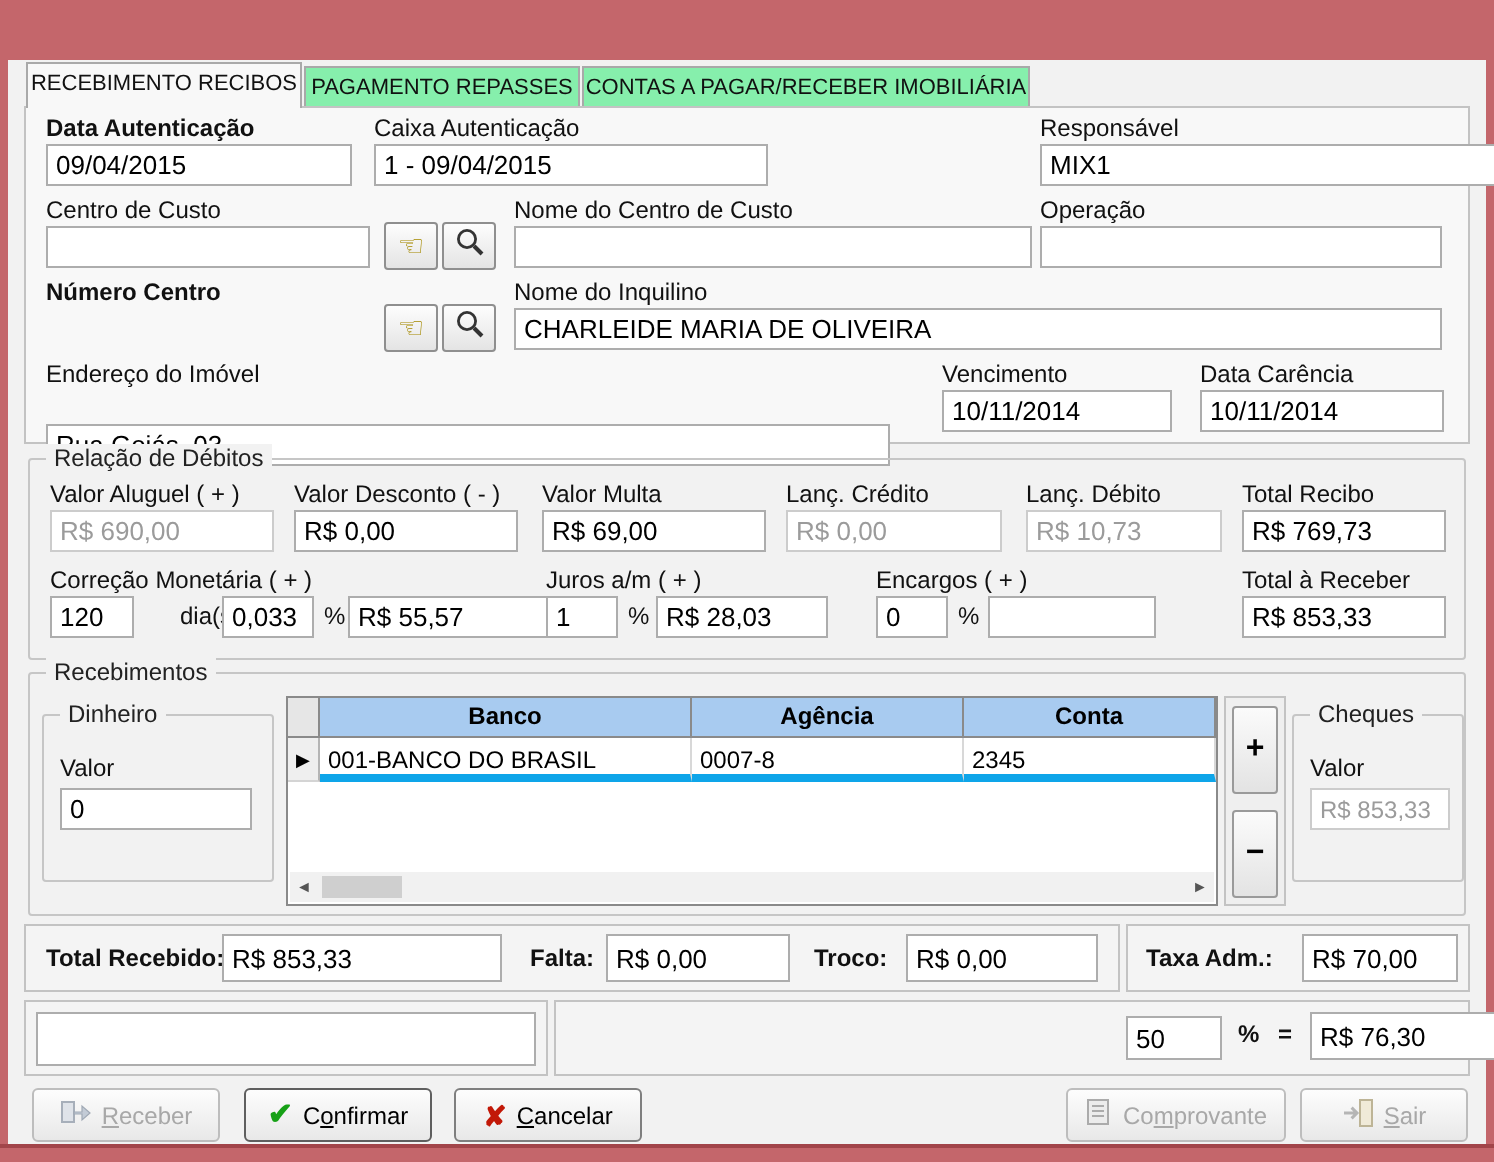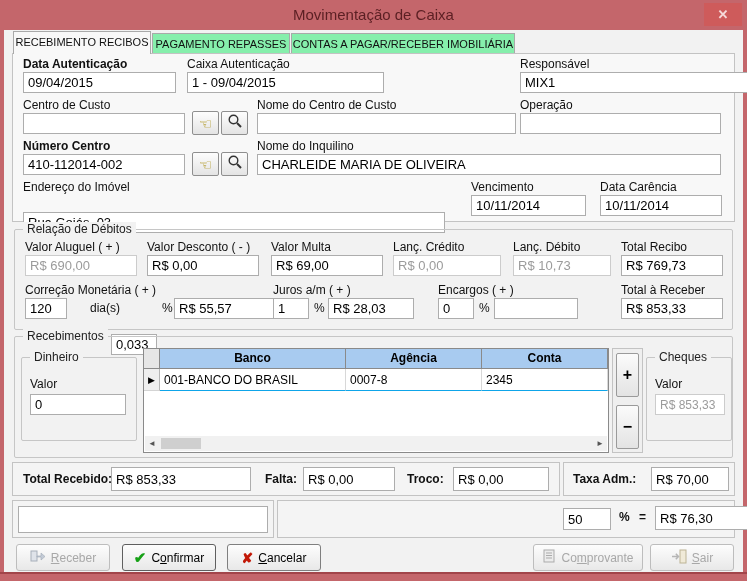--- a/index.html
+++ b/index.html
@@ -35,21 +35,21 @@
   .hand{font-size:15px;color:#a58a00;line-height:15px;}
 
   .grid{position:absolute;background:#fff;border:1px solid #8a8a8a;}
   .grid-header{display:flex;height:20px;}
   .gh-ind{width:16px;background:#e6e6e6;border-right:1px solid #8a8a8a;border-bottom:1px solid #8a8a8a;}
   .gh-cell{background:var(--grid_header);border-right:1px solid #8a8a8a;border-bottom:1px solid #8a8a8a;
     font-size:12px;font-weight:bold;text-align:center;line-height:19px;color:#000;}
   .grid-row{display:flex;height:22px;}
   .gr-ind{width:16px;background:#efefef;border-right:1px solid #b5b5b5;border-bottom:1px solid #d4d4d4;
     font-size:9px;display:flex;align-items:center;justify-content:center;color:#000;}
-  .gr-cell{font-size:12px;padding:4px 4px 0;border-right:1px solid #d8d8d8;border-bottom:1px solid #0ea5e9;
+  .gr-cell{font-size:12px;padding:4px 4px 0;border-right:1px solid #d8d8d8;border-bottom:4px solid #0ea5e9;
     white-space:nowrap;overflow:hidden;}
   .hscroll{position:absolute;left:1px;bottom:1px;height:15px;background:#f1f1f1;display:flex;align-items:center;}
   .sarrow{width:14px;text-align:center;font-size:8px;color:#555;}
   .sthumb{width:40px;height:11px;background:#cfcfcf;margin-left:2px;}
 
   .pm-strip{position:absolute;border:1px solid #c3c3c3;background:#efefef;}
   .pmbtn{position:absolute;width:23px;height:44px;border:1px solid #9a9a9a;border-radius:2px;
     background:linear-gradient(#fbfbfb,#e3e3e3);font-size:16px;font-weight:bold;text-align:center;line-height:42px;color:#000;}
 
   .btn{position:absolute;height:27px;border:1px solid #7f7f7f;border-radius:3px;
@@ -58,26 +58,20 @@
   .btn.dis{border-color:#bdbdbd;color:#a8a8a8;}
   .accel{text-decoration:underline;}
   .chk{color:var(--confirm_green);font-size:15px;font-weight:bold;line-height:15px;}
   .crx{color:var(--cancel_red);font-size:14px;font-weight:bold;line-height:14px;}
 </style>
 </head>
 <body>
 
 <div class="window">
 
-  <div class="titlebar">
-    <span class="title">Movimentação de Caixa</span>
-    <div class="close-btn">
-      <span>✕</span>
-    </div>
-  </div>
 
   <div class="content-bg"></div>
 
   <div class="tab active" style="left:13px;top:31px;width:138px;height:23px;">RECEBIMENTO RECIBOS</div>
   <div class="tab" style="left:152px;top:33px;width:138px;height:21px;">PAGAMENTO REPASSES</div>
   <div class="tab" style="left:291px;top:33px;width:224px;height:21px;">CONTAS A PAGAR/RECEBER IMOBILIÁRIA</div>
 
   <div class="panel" style="left:12px;top:53px;width:723px;height:169px;">
     <span class="lbl b" style="left:10px;top:4px;">Data Autenticação</span>
     <input class="inp" style="left: 10px; top: 18px; width: 153px;" value="09/04/2015">
@@ -96,21 +90,20 @@
             <circle cx="6.5" cy="6.5" r="4.3" fill="none" stroke="#333" stroke-width="1.4"></circle>
             <line x1="10" y1="10" x2="14" y2="14" stroke="#333" stroke-width="2"></line>
           </svg></span>
     </div>
     <span class="lbl" style="left:244px;top:45px;">Nome do Centro de Custo</span>
     <input class="inp" style="left: 244px; top: 59px; width: 259px;" value="">
     <span class="lbl" style="left:507px;top:45px;">Operação</span>
     <input class="inp" style="left: 507px; top: 59px; width: 201px;" value="">
 
     <span class="lbl b" style="left:10px;top:86px;">Número Centro</span>
-    <input class="inp" style="left: 10px; top: 100px; width: 162px;" value="410-112014-002">
     <div class="tbtn" style="left:179px;top:98px;">
       <span class="hand">☜</span>
     </div>
     <div class="tbtn" style="left:208px;top:98px;">
       <span><svg width="16" height="16" viewBox="0 0 16 16">
             <circle cx="6.5" cy="6.5" r="4.3" fill="none" stroke="#333" stroke-width="1.4"></circle>
             <line x1="10" y1="10" x2="14" y2="14" stroke="#333" stroke-width="2"></line>
           </svg></span>
     </div>
     <span class="lbl" style="left:244px;top:86px;">Nome do Inquilino</span>
@@ -136,21 +129,21 @@
     <span class="lbl" style="left:378px;top:11px;">Lanç. Crédito</span>
     <input class="inp dis" style="left: 378px; top: 25px; width: 108px;" value="R$ 0,00">
     <span class="lbl" style="left:498px;top:11px;">Lanç. Débito</span>
     <input class="inp dis" style="left: 498px; top: 25px; width: 98px;" value="R$ 10,73">
     <span class="lbl" style="left:606px;top:11px;">Total Recibo</span>
     <input class="inp" style="left: 606px; top: 25px; width: 102px;" value="R$ 769,73">
 
     <span class="lbl" style="left:10px;top:54px;">Correção Monetária ( + )</span>
     <input class="inp" style="left: 10px; top: 68px; width: 42px;" value="120">
     <span class="lbl" style="left:75px;top:72px;">dia(s)</span>
-    <input class="inp" style="left: 96px; top: 68px; width: 46px; margin-top: 36px;" value="0,033">
+    <input class="inp" style="left: 96px; top: 68px; width: 46px;" value="0,033">
     <span class="lbl" style="left:147px;top:72px;">%</span>
     <input class="inp" style="left: 159px; top: 68px; width: 106px;" value="R$ 55,57">
 
     <span class="lbl" style="left:258px;top:54px;">Juros a/m ( + )</span>
     <input class="inp" style="left: 258px; top: 68px; width: 36px;" value="1">
     <span class="lbl" style="left:299px;top:72px;">%</span>
     <input class="inp" style="left: 313px; top: 68px; width: 86px;" value="R$ 28,03">
 
     <span class="lbl" style="left:423px;top:54px;">Encargos ( + )</span>
     <input class="inp" style="left: 423px; top: 68px; width: 36px;" value="0">

